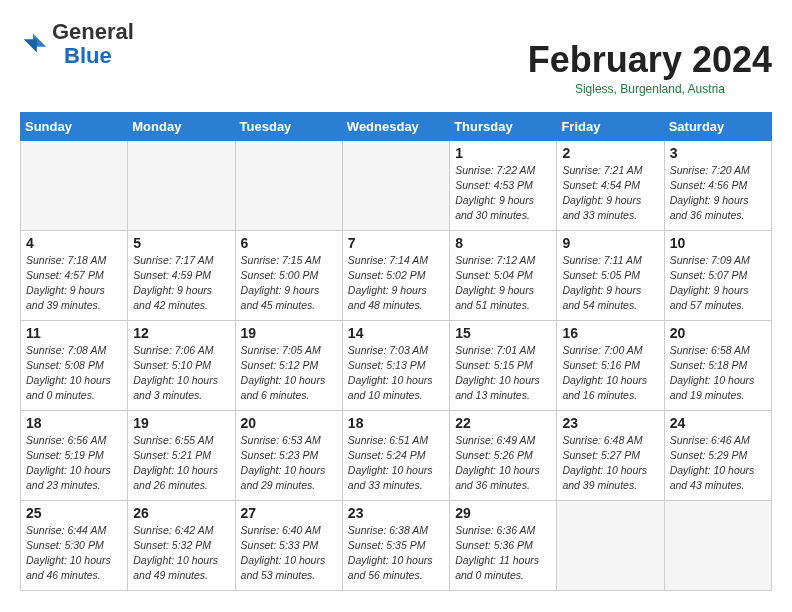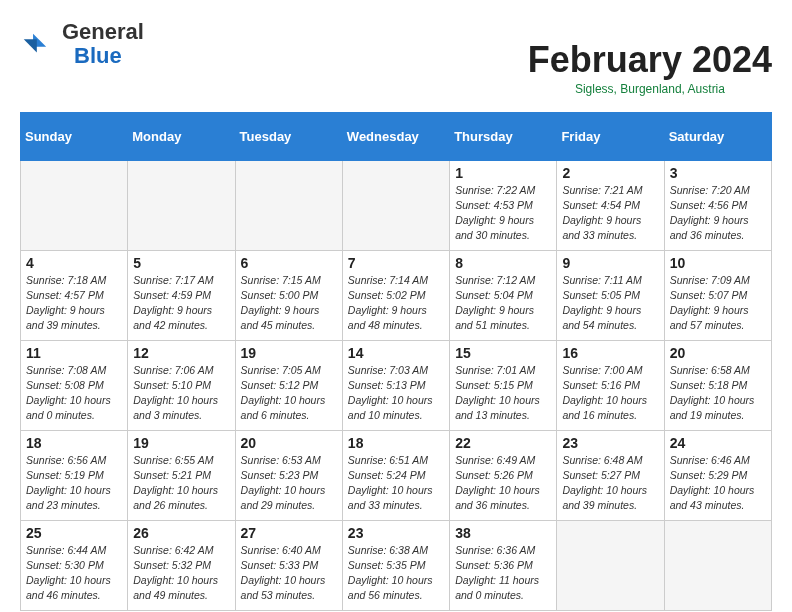--- a/index.html
+++ b/index.html
@@ -12,21 +12,21 @@
     }
     .header-area {
       display: flex;
       justify-content: space-between;
       align-items: flex-start;
       margin-bottom: 16px;
     }
     .logo {
       display: flex;
       align-items: center;
-      gap: 14px;
+      gap: 4px;
     }
     .logo-text {
       font-size: 22px;
       font-weight: bold;
       line-height: 1.1;
     }
     .logo-general { color: #333; }
     .logo-blue { color: #1a6abf; margin-left: 12px; }
     .logo-icon {
       width: 28px;
@@ -48,21 +48,21 @@
       margin-top: 2px;
     }
     .calendar {
       width: 100%;
       border-collapse: collapse;
       font-size: 11px;
     }
     .calendar th {
       background-color: #2a7fd4;
       color: #fff;
-      padding: 16px 4px;
+      padding: 6px 4px;
       text-align: left;
       font-size: 13px;
       font-weight: bold;
       border: 1px solid #2a7fd4;
     }
     .calendar td {
       border: 1px solid #ccc;
       vertical-align: top;
       padding: 4px 5px;
       width: 107px;
@@ -241,20 +241,20 @@
         </td>
         <td>
           <span class="day-number">27</span>
           <div class="day-info">Sunrise: 6:40 AM<br>Sunset: 5:33 PM<br>Daylight: 10 hours<br>and 53 minutes.</div>
         </td>
         <td>
           <span class="day-number">23</span>
           <div class="day-info">Sunrise: 6:38 AM<br>Sunset: 5:35 PM<br>Daylight: 10 hours<br>and 56 minutes.</div>
         </td>
         <td>
-          <span class="day-number">38</span>
+          <span class="day-number">29</span>
           <div class="day-info">Sunrise: 6:36 AM<br>Sunset: 5:36 PM<br>Daylight: 11 hours<br>and 0 minutes.</div>
         </td>
         <td class="empty"></td>
         <td class="empty"></td>
       </tr>
     </tbody>
 </table>
 
 </body></html>

